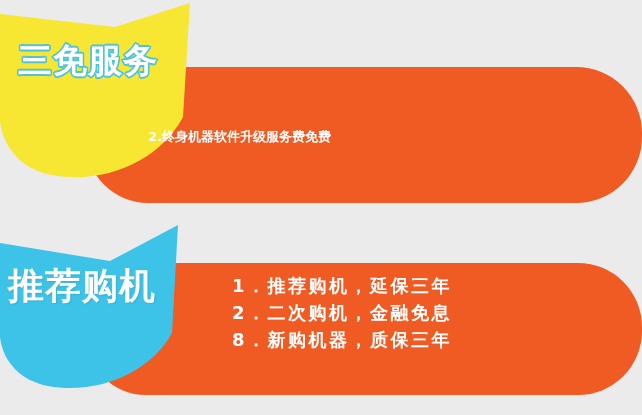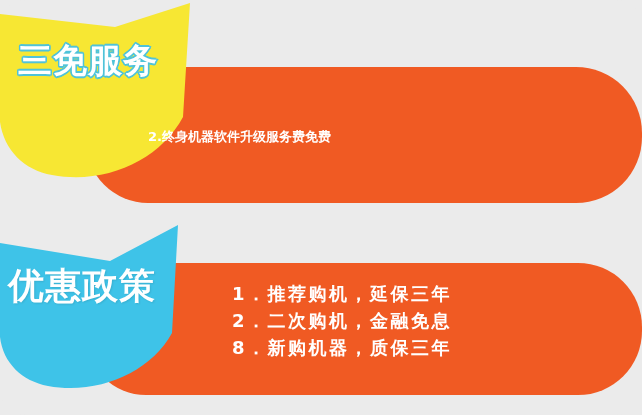--- a/index.html
+++ b/index.html
@@ -108,21 +108,21 @@
   }
   #lines-1 {
     left: 120px;
     top: 122px;
     font-size: 13px;
     line-height: 30px;
     margin-left: 28px;
   }
   #lines-2 {
     left: 232px;
-    top: 280px;
+    top: 272px;
     font-size: 18px;
     line-height: 27px;
     letter-spacing: 2.5px;
   }
   .line { display: block; }
 </style>
 </head>
 <body>
 
 <div id="poster">
@@ -148,21 +148,21 @@
 
     <div class="panel" id="panel-2"></div>
 
     <div class="ribbon" id="ribbon-2">
       <svg width="200" height="165" viewBox="0 0 200 165" xmlns="http://www.w3.org/2000/svg">
         <path d="M 0 18 L 110 36 L 178 0 L 172 108 C 150 148 98 170 48 161 C 22 156 3 138 0 112 Z" fill="#3ec3e8"></path>
       </svg>
     </div>
   </div>
 
-  <div class="banner-title" id="title-2">优惠政策</div>
+  <div class="banner-title" id="title-2">推荐购机</div>
 
   <div class="lines" id="lines-2">
     <span class="line">1．推荐购机，延保三年</span>
     <span class="line">2．二次购机，金融免息</span>
     <span class="line">8．新购机器，质保三年</span>
   </div>
 
 </div>
 
 </body></html>

